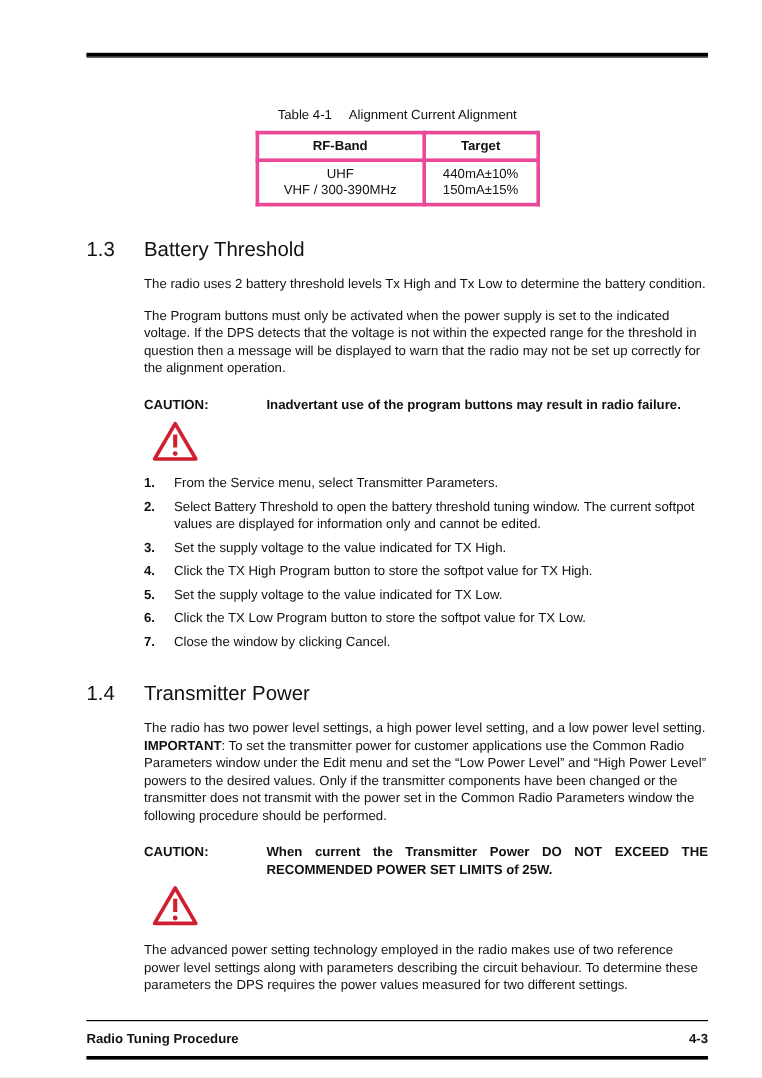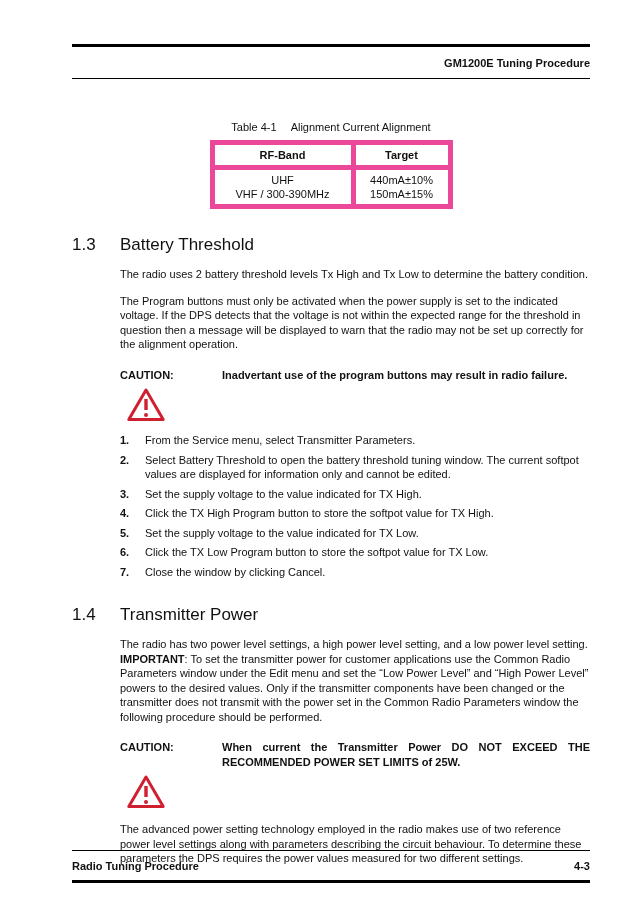--- a/index.html
+++ b/index.html
@@ -19,21 +19,21 @@
   .rule.thin { height:1px; }
   .top-rule { margin-top:44px; }
 
   .header-band { text-align:right; padding:6px 0 7px 0; }
   .header-title { font-size:11px; font-weight:bold; }
 
   .table-caption { text-align:center; font-size:11px; margin-top:42px; }
   .table-caption .cap-label { font-weight:normal; margin-right:14px; }
 
   table.qca { border-collapse:collapse; margin:7px auto 0 auto; font-size:11px; }
-  table.qca th, table.qca td { border:5px solid #ec4899; text-align:center; }
+  table.qca th, table.qca td { border:3px solid #ec4899; text-align:center; }
   table.qca th { font-weight:bold; padding:4px 8px; }
   table.qca td { padding:3px 8px; line-height:14px; }
   .col-band { width:120px; }
   .col-target { width:76px; }
 
   .section-heading { display:flex; margin-top:26px; font-size:17px; font-weight:normal; }
   .sec-num { width:48px; flex:0 0 48px; }
 
   .body-text {
     margin:12px 0 0 48px;
@@ -72,23 +72,20 @@
   }
 
   .warn-svg { display:block; }
 </style>
 </head>
 <body>
 
 <div class="page">
 
   <div class="rule thick top-rule"></div>
-  <div class="header-band">
-    <span class="header-title">GM1200E Tuning Procedure</span>
-  </div>
   <div class="rule thin"></div>
 
   <div class="table-caption">
     <span class="cap-label">Table 4-1</span><span>Alignment Current Alignment</span>
   </div>
 
   <table class="qca">
     <thead>
       <tr>
         <th class="col-band">RF-Band</th>

